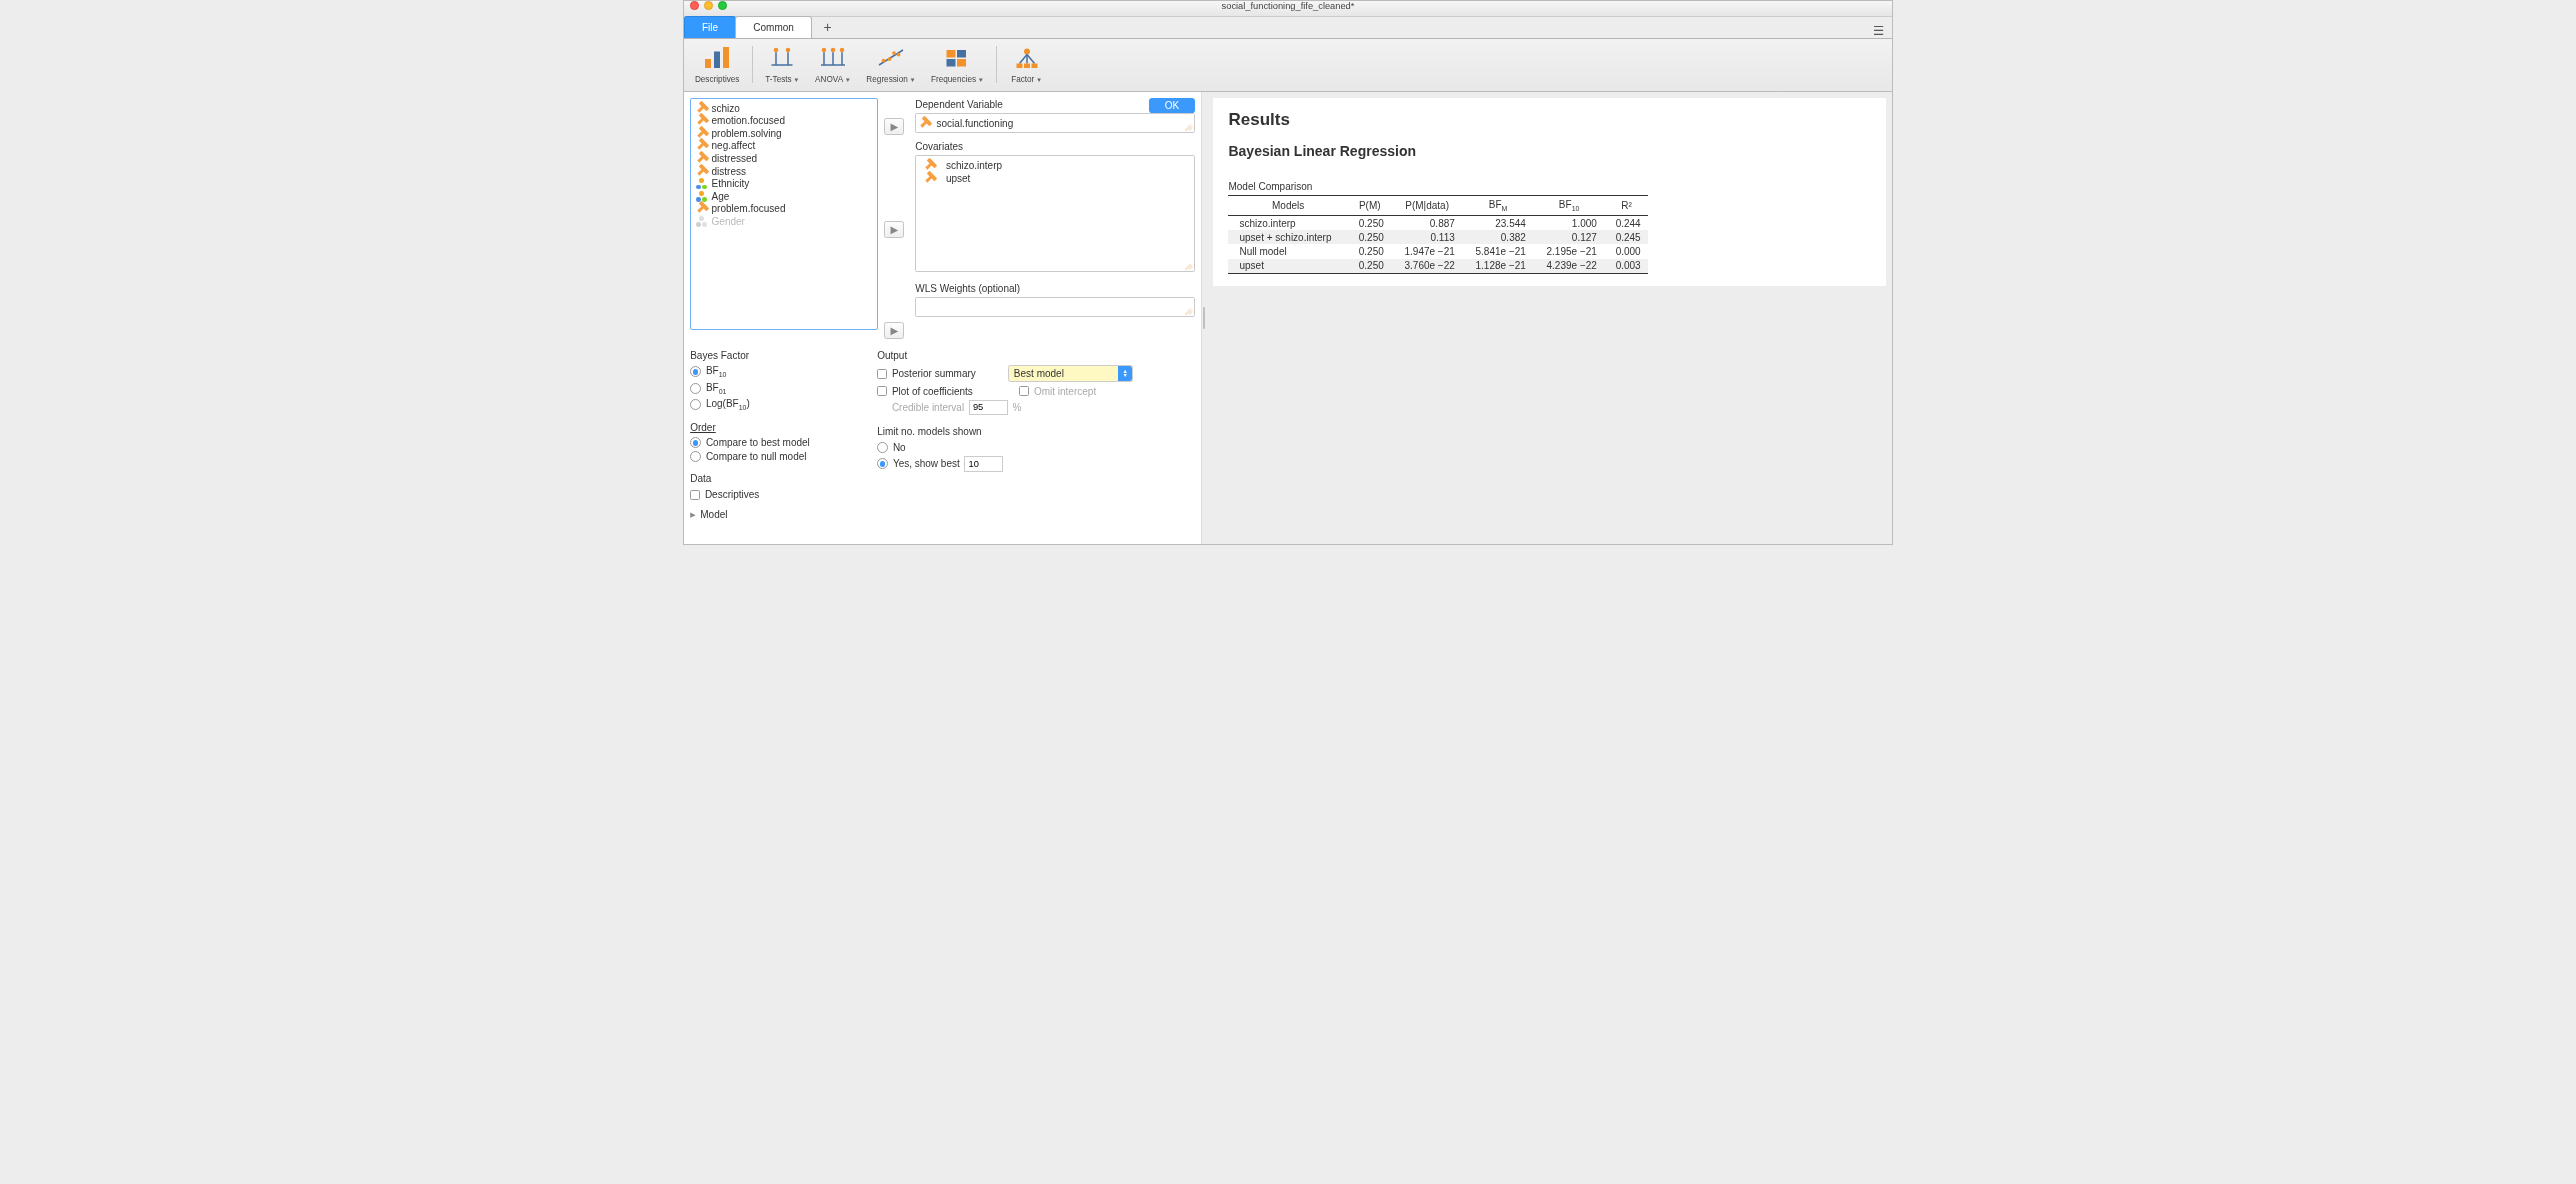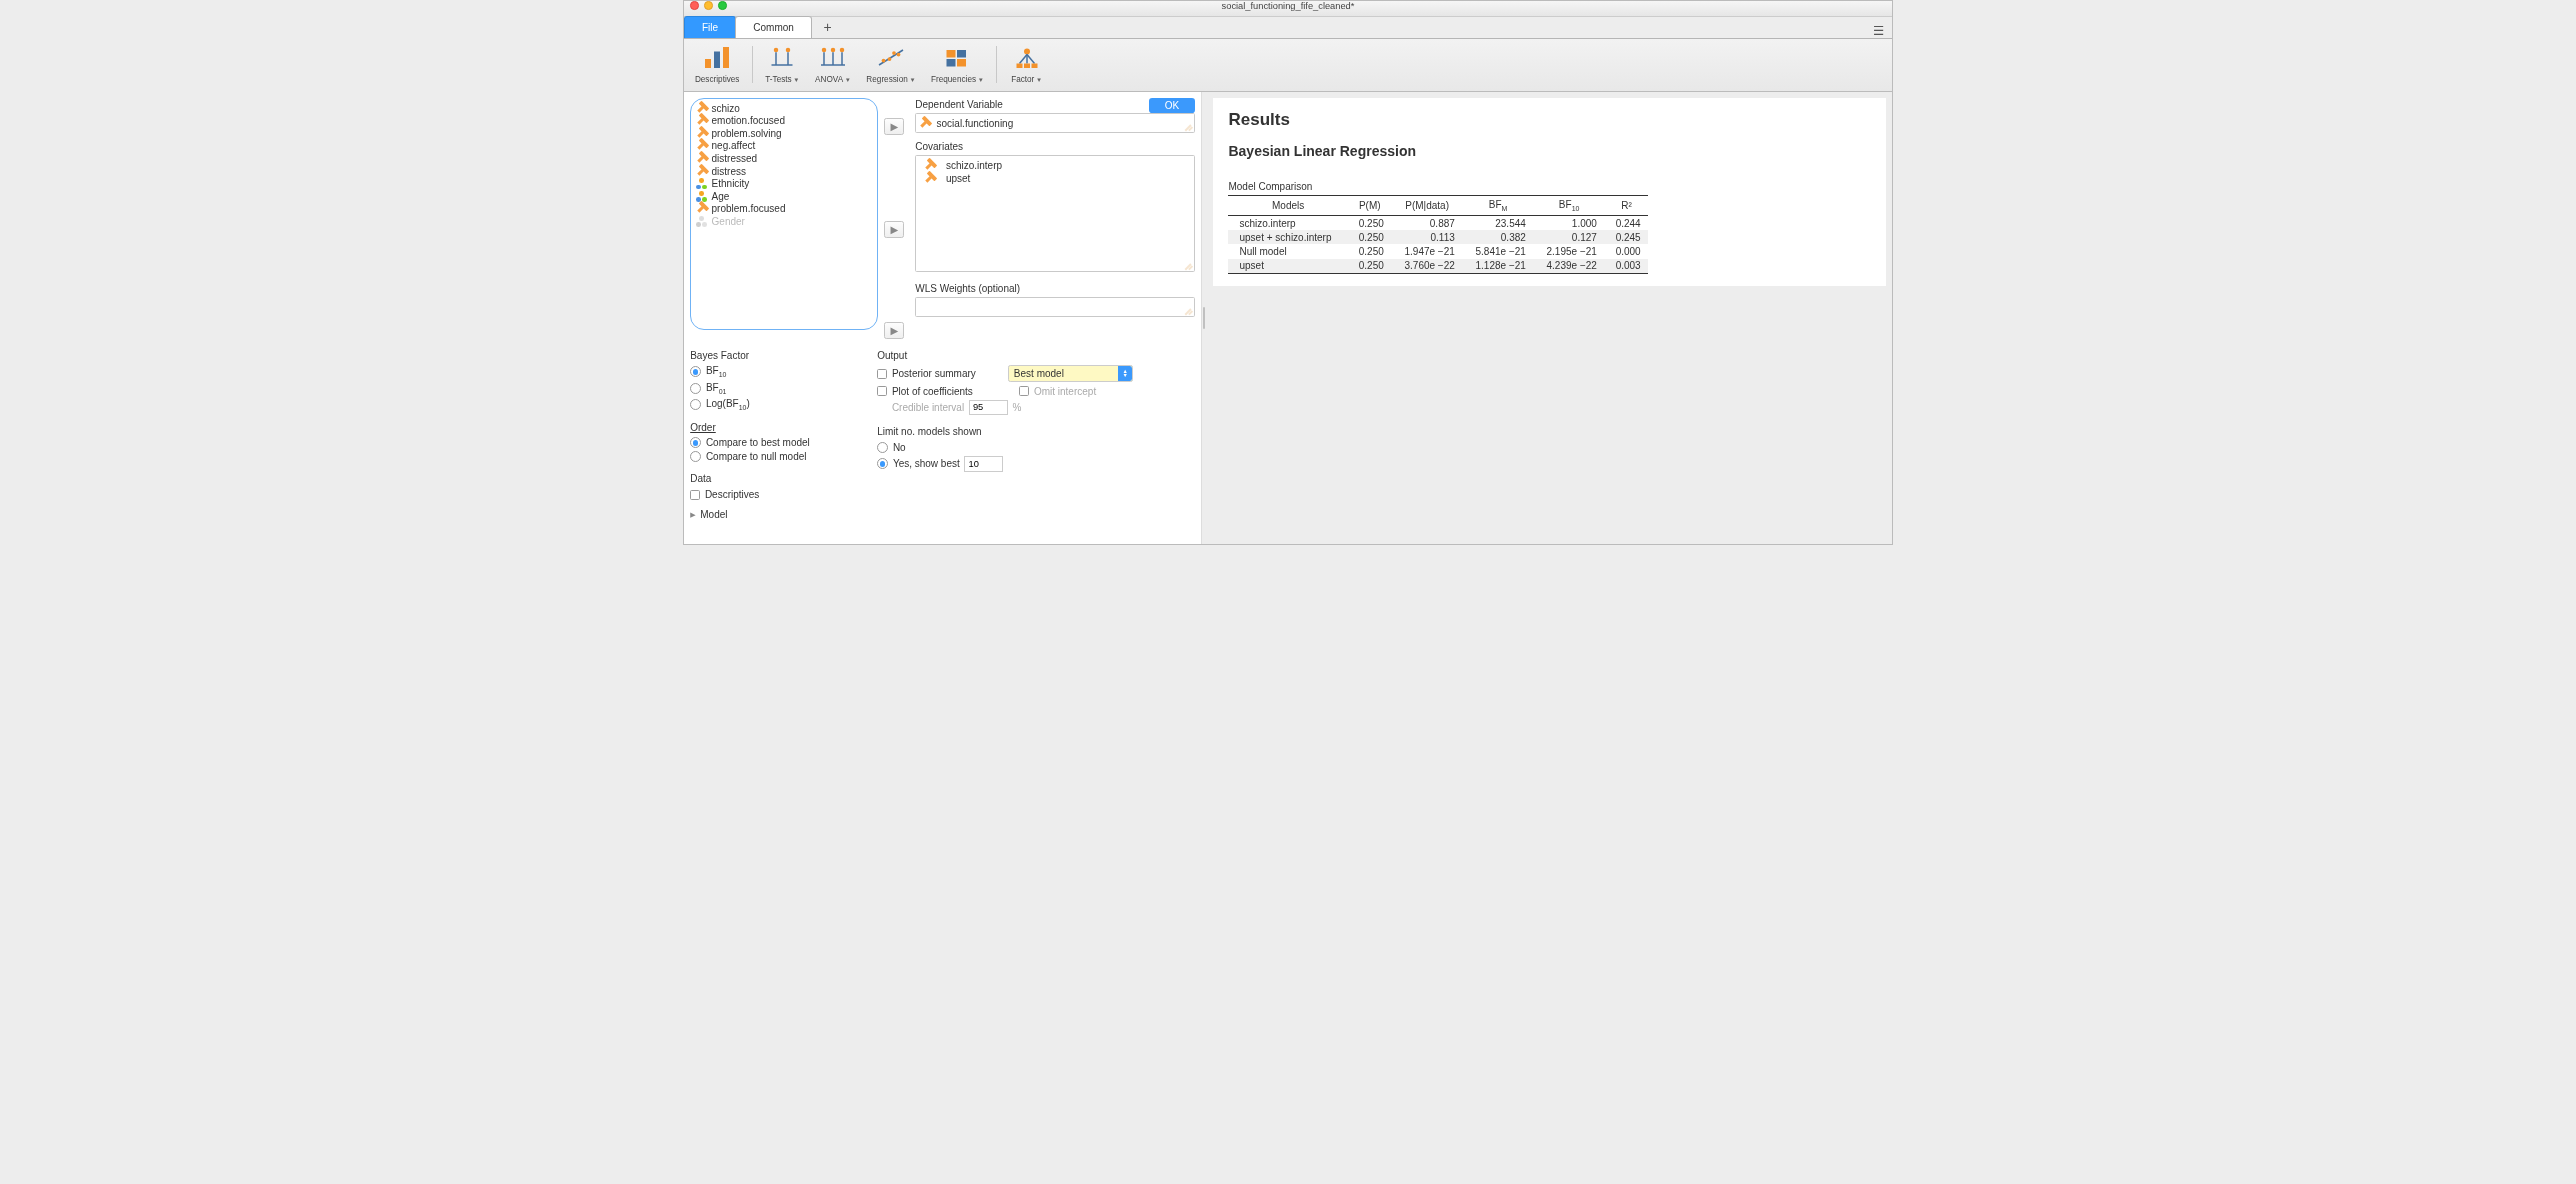--- a/index.html
+++ b/index.html
@@ -30,21 +30,21 @@
   .dd-arrow { font-size: 6.2px; color: #666; margin-left: 1.6px; }
   
   .content { flex: 1; display: flex; overflow: hidden; }
   
   .left-pane { width: 518px; background: #fff; padding: 6.2px; overflow-y: auto; border-right: 0.8px solid #ddd; position: relative; }
   .split-grip { width: 4.7px; background: #ededed; cursor: col-resize; display: flex; align-items: center; justify-content: center; }
   .split-grip::before { content: ""; width: 2.3px; height: 22px; background: #c0c0c0; border-radius: 1.6px; }
   .right-pane { flex: 1; background: #ededed; padding: 6.2px; overflow-y: auto; }
   
   .vars-row { display: flex; gap: 6.2px; }
-  .var-list { width: 188px; height: 232px; border: 1.6px solid #6fb2f5; border-radius: 14px; background: #fff; overflow-y: auto; padding: 3.1px 0; }
+  .var-list { width: 188px; height: 232px; border: 1.6px solid #6fb2f5; border-radius: 2px; background: #fff; overflow-y: auto; padding: 3.1px 0; }
   .var-item { display: flex; align-items: center; gap: 4.7px; padding: 0.8px 4.7px; font-size: 10px; color: #333; cursor: pointer; }
   .var-item.ghost { color: #bbb; }
   .scale-icon { width: 11px; height: 11px; display: inline-block; transform: rotate(45deg); }
   .scale-icon::before { content:""; display:block; width:11px; height:3.9px; background:#f7a043; border-radius:0.8px; }
   .scale-icon::after { content:""; display:block; position:relative; top:-1.6px; left:3.9px; width:3.1px; height:7.8px; background:#f7a043; }
   .nom-icon { width:11px; height:11px; display:inline-block; position:relative; }
   .nom-icon .c1, .nom-icon .c2, .nom-icon .c3 { position:absolute; width:4.7px; height:4.7px; border-radius:50%; }
   .nom-icon .c1 { background:#f5a623; top:0; left:3.1px; }
   .nom-icon .c2 { background:#4a90e2; bottom:0; left:0; }
   .nom-icon .c3 { background:#7ed321; bottom:0; right:0; }

